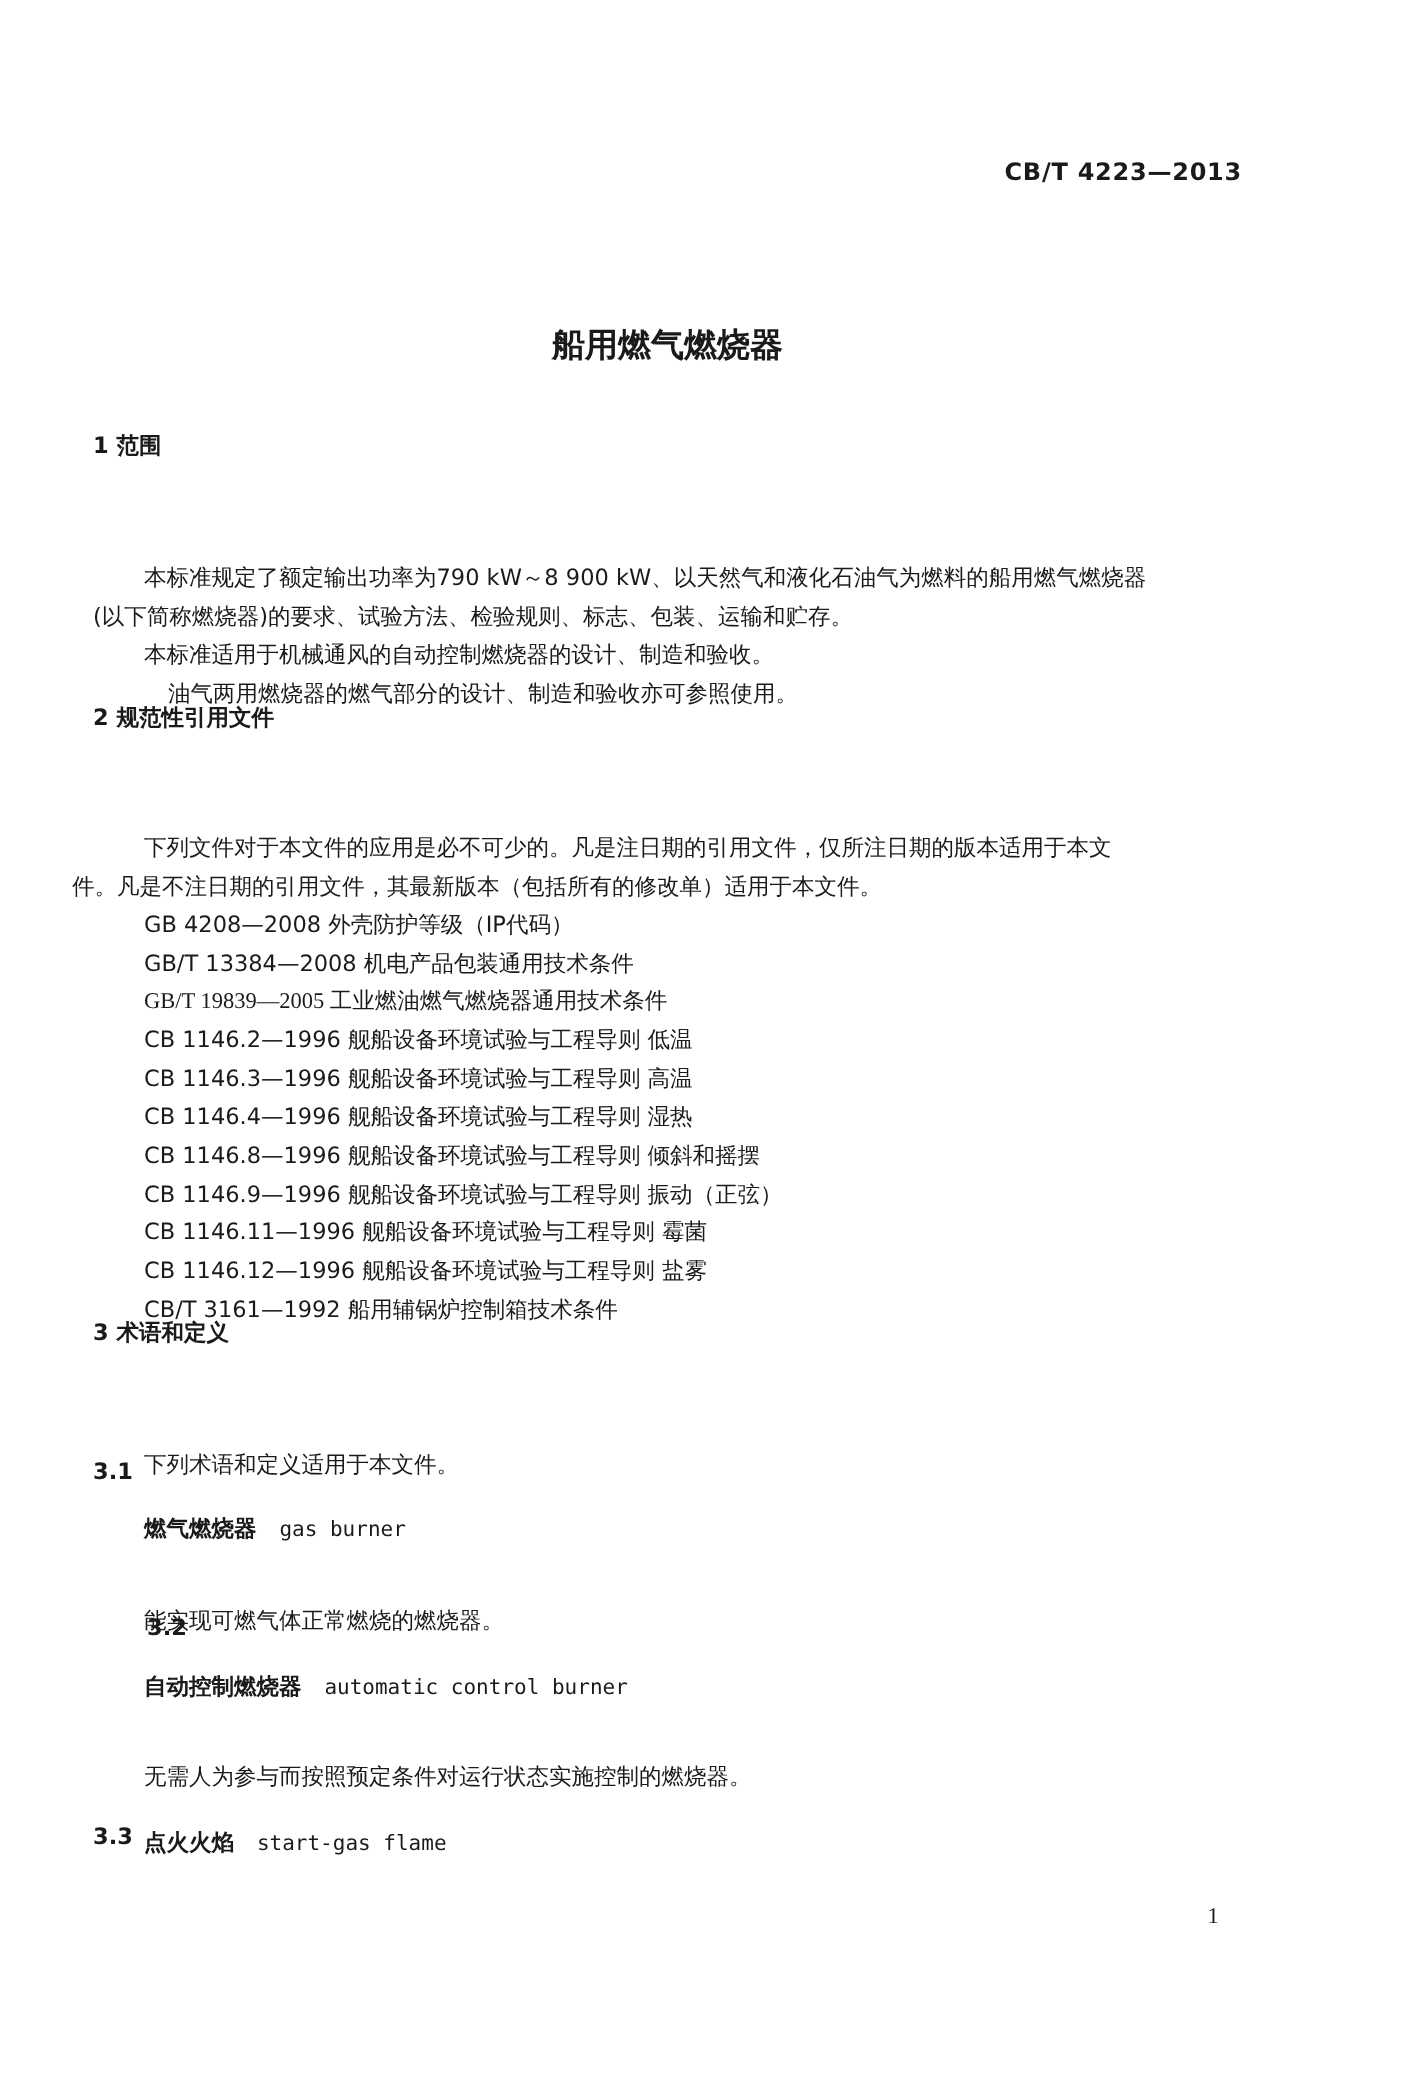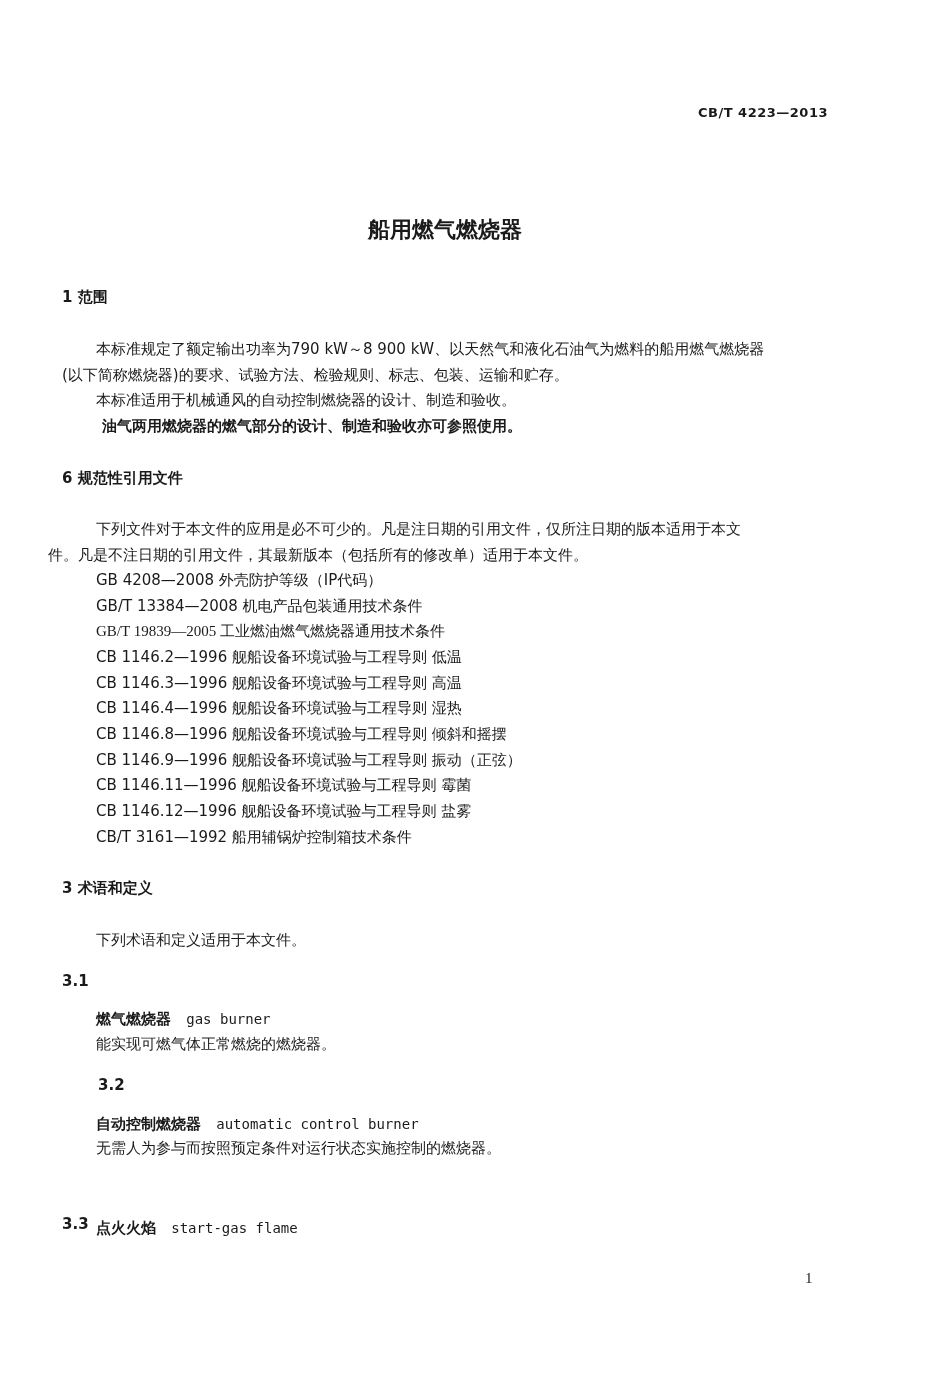--- a/index.html
+++ b/index.html
@@ -1,38 +1,38 @@
 <!DOCTYPE html>
 <html><head>
 <meta charset="utf-8">
 <style>
   html, body { margin: 0; padding: 0; background: #ffffff; }
   body { width: 950px; height: 1387px; position: relative; overflow: hidden;
          font-family: "DejaVu Sans", "Liberation Sans", sans-serif; color: #1a1a1a; }
   .abs { position: absolute; white-space: nowrap; }
-  .std-no { right: 122px; top: 105px; font-size: 13px; font-weight: bold; letter-spacing: 0.5px; }
+  .std-no { right: 122px; top: 105px; font-size: 16px; font-weight: bold; letter-spacing: 0.5px; }
   .title { left: 0; width: 890px; text-align: center; top: 203px; font-size: 22px; font-weight: bold; margin-top: 12px; }
   .h { font-size: 15px; font-weight: bold; }
-  .p { font-size: 15px; }
+  .p { font-size: 15px; margin-top: 36px; }
   .mono { font-family: "DejaVu Sans Mono", "Liberation Mono", monospace; font-size: 14px; }
   .pagenum { font-family: "Liberation Serif", serif; font-size: 15px; }
 </style>
 </head>
 <body>
 
 <div class="abs std-no">CB/T 4223—2013</div>
 <div class="abs title">船用燃气燃烧器</div>
 
 <div class="abs h" style="left:62px;top:288px;">1  范围</div>
 <div class="abs p" style="left:96px;top:340px;">本标准规定了额定输出功率为790 kW～8 900 kW、以天然气和液化石油气为燃料的船用燃气燃烧器</div>
 <div class="abs p" style="left:62px;top:366px;">(以下简称燃烧器)的要求、试验方法、检验规则、标志、包装、运输和贮存。</div>
 <div class="abs p" style="left:96px;top:391px;">本标准适用于机械通风的自动控制燃烧器的设计、制造和验收。</div>
-<div class="abs p" style="left:102px;top:417px;font-weight:bold;">油气两用燃烧器的燃气部分的设计、制造和验收亦可参照使用。</div>
+<div class="abs p" style="left:112px;top:417px;">油气两用燃烧器的燃气部分的设计、制造和验收亦可参照使用。</div>
 
-<div class="abs h" style="left:62px;top:469px;">6  规范性引用文件</div>
+<div class="abs h" style="left:62px;top:469px;">2  规范性引用文件</div>
 <div class="abs p" style="left:96px;top:520px;text-align:right;">下列文件对于本文件的应用是必不可少的。凡是注日期的引用文件，仅所注日期的版本适用于本文</div>
 <div class="abs p" style="left:48px;top:546px;">件。凡是不注日期的引用文件，其最新版本（包括所有的修改单）适用于本文件。</div>
 
 <div class="abs p" style="left:96px;top:571px;">GB 4208—2008  外壳防护等级（IP代码）</div>
 <div class="abs p" style="left:96px;top:597px;">GB/T 13384—2008  机电产品包装通用技术条件</div>
 <div class="abs p" style="left:96px;top:622px;font-family:Liberation Serif, serif;">GB/T 19839—2005  工业燃油燃气燃烧器通用技术条件</div>
 <div class="abs p" style="left:96px;top:648px;">CB 1146.2—1996  舰船设备环境试验与工程导则  低温</div>
 <div class="abs p" style="left:96px;top:674px;">CB 1146.3—1996  舰船设备环境试验与工程导则  高温</div>
 <div class="abs p" style="left:96px;top:699px;">CB 1146.4—1996  舰船设备环境试验与工程导则  湿热</div>
 <div class="abs p" style="left:96px;top:725px;">CB 1146.8—1996  舰船设备环境试验与工程导则  倾斜和摇摆</div>

